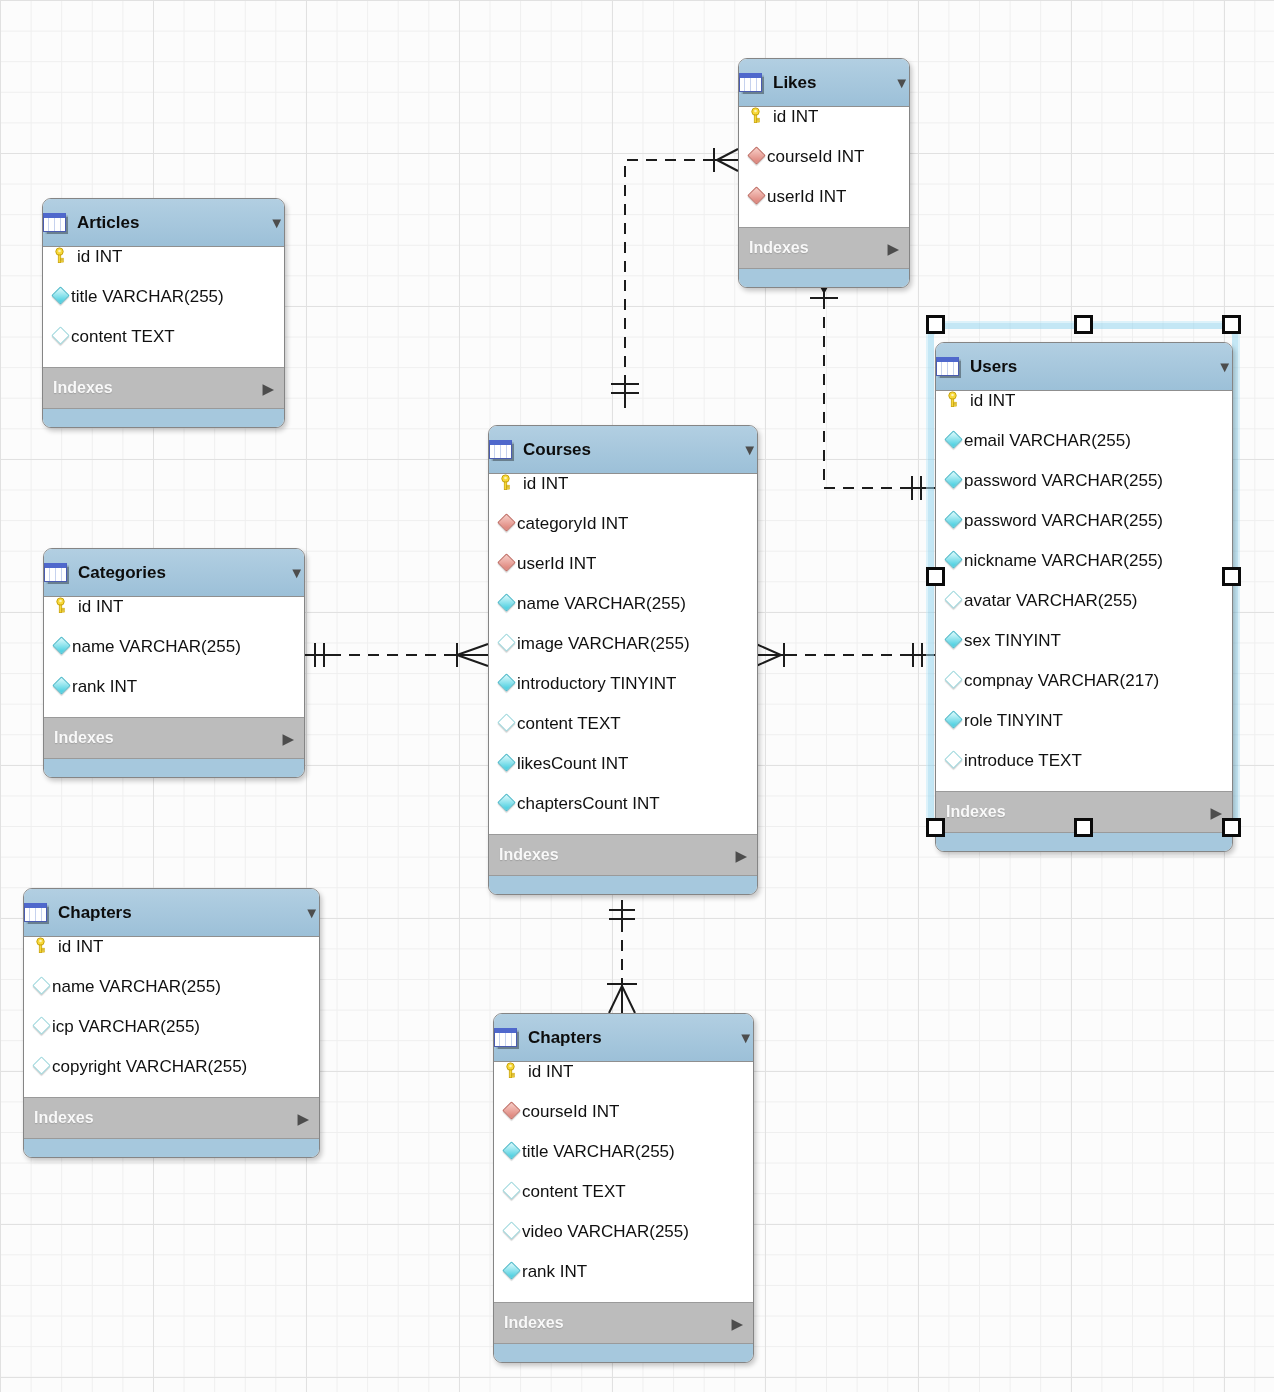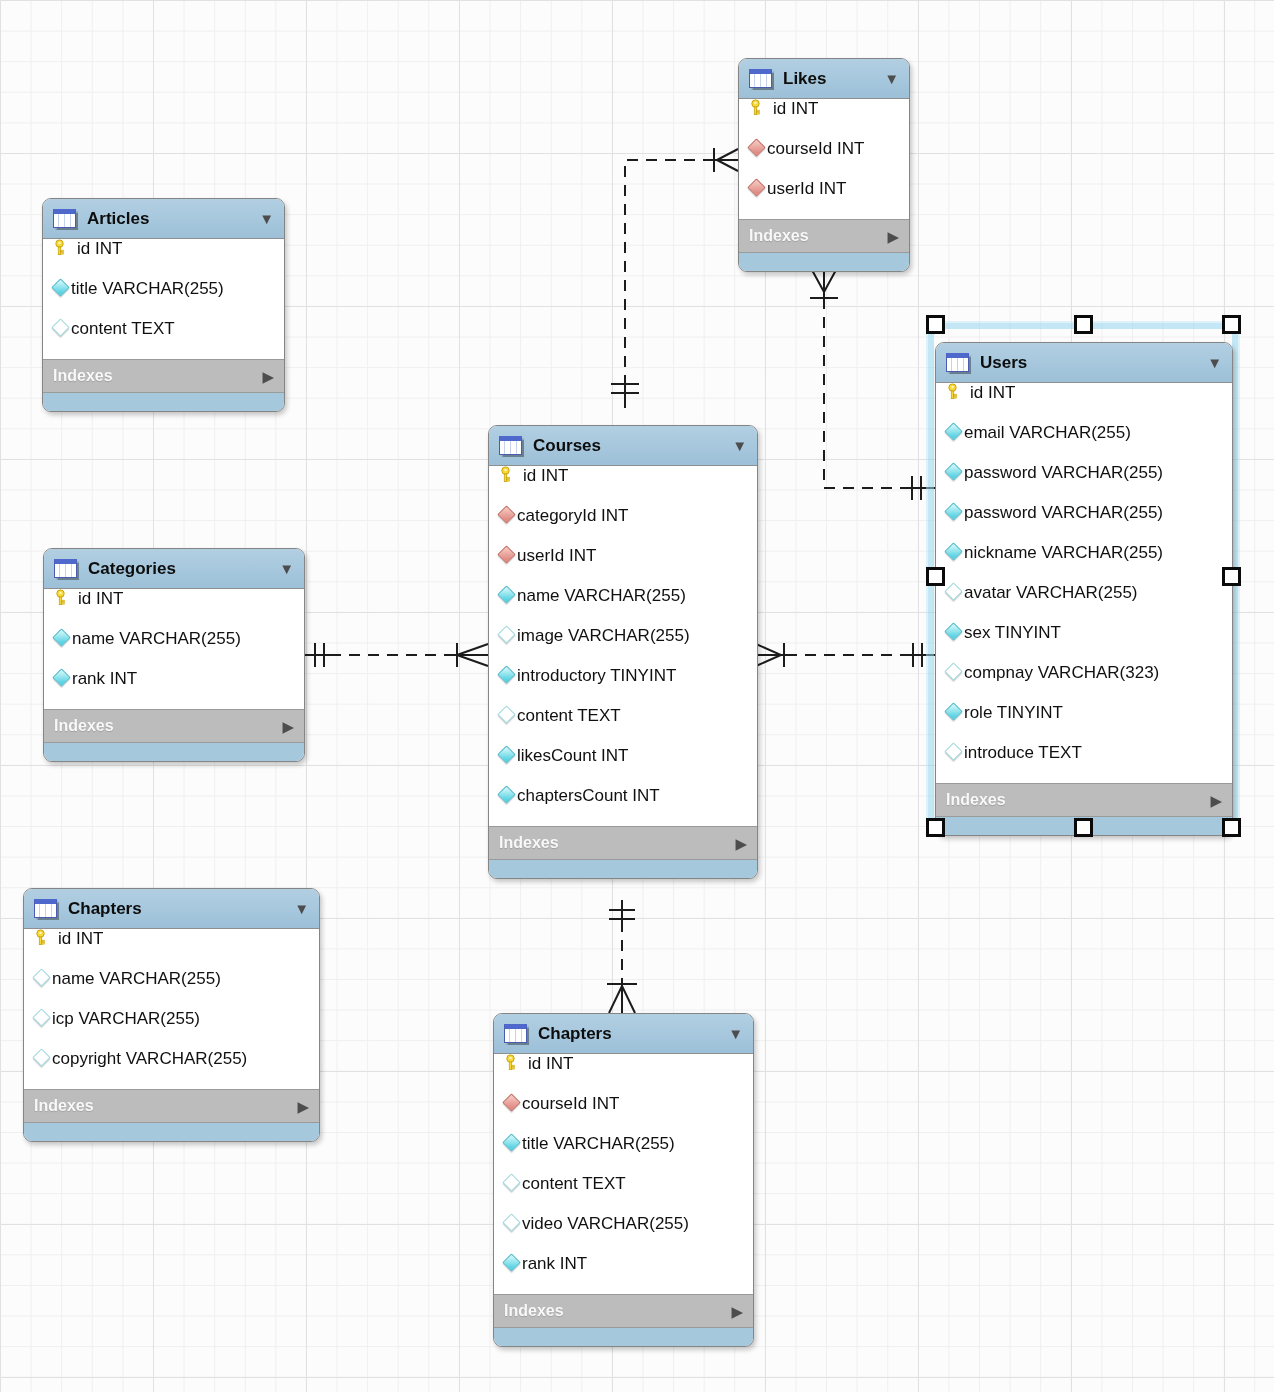--- a/index.html
+++ b/index.html
@@ -13,21 +13,21 @@
       linear-gradient(#efefef 1px, transparent 1px),
       linear-gradient(90deg,#efefef 1px, transparent 1px);
     background-size:153px 153px,153px 153px,30.6px 30.6px,30.6px 30.6px;
   }
   #rel-layer{position:absolute;left:0;top:0;width:1274px;height:1392px;}
   .table-card{
     position:absolute;background:#fff;border:1px solid #858585;border-radius:9px;
     box-shadow:2px 3px 5px rgba(0,0,0,0.22);
   }
   .tbl-header{
-    height:40px;display:flex;align-items:center;padding:0 10px;
+    height:48px;display:flex;align-items:center;padding:0 0;
     background:linear-gradient(#b2cfe2,#9cc0d8);
     border-bottom:1px solid #8f8f8f;border-radius:8px 8px 0 0;box-sizing:border-box;
   }
   .tbl-icon{
     position:relative;width:21px;height:13px;background:
       linear-gradient(90deg,#fff 0 4px,#c6d2ee 4px 5px,#fff 5px 10px,#c6d2ee 10px 11px,#fff 11px 16px,#c6d2ee 16px 17px,#fff 17px);
     border:1px solid #4a5cb0;border-top:5px solid #4f68cc;
     box-shadow:1.5px 1.5px 1px rgba(0,0,0,0.35);flex:none;
   }
   .tbl-title{font-size:17px;font-weight:bold;color:#0d0d0d;margin-left:11px;}
@@ -37,21 +37,21 @@
   .key{width:16px;height:17px;}
   .dia{
     width:11px;height:11px;transform:rotate(45deg);margin:2px 4px 2px 2px;
     border:1.5px solid;border-radius:1px;box-shadow:1px 1px 1px rgba(0,0,0,0.18);
   }
   .dia.cyan{background:linear-gradient(135deg,#c8f4f8 15%,#55d2e2 85%);border-color:#4cb9c9;}
   .dia.hollow{background:#fff;border-color:#a2d9de;}
   .dia.red{background:linear-gradient(135deg,#f4c3bc 15%,#e08a81 85%);border-color:#bf6a60;}
   .field-label{font-size:17px;color:#101010;white-space:nowrap;}
   .tbl-indexes{
-    height:34px;display:flex;align-items:center;padding:0 10px;
+    height:42px;display:flex;align-items:center;padding:0 10px;
     background:#bcbcbc;border-top:1px solid #9a9a9a;border-bottom:1px solid #9a9a9a;
     box-sizing:border-box;
   }
   .idx-label{font-size:16px;font-weight:bold;color:#f8f8f8;text-shadow:0 1px 1px rgba(0,0,0,0.15);}
   .idx-arrow{margin-left:auto;color:#4d4d4d;font-size:15px;line-height:1;cursor:pointer;}
   .tbl-footer{height:18px;background:#a6c8dd;border-radius:0 0 8px 8px;}
   .sel-outline{
     position:absolute;border:6px solid rgba(150,214,238,0.55);border-radius:13px;
     box-shadow:0 0 0 2px rgba(190,232,248,0.5);pointer-events:none;
   }
@@ -181,21 +181,21 @@
       <div class="tbl-row">
         <span class="icon dia hollow"></span>
         <span class="field-label">avatar VARCHAR(255)</span>
       </div>
       <div class="tbl-row">
         <span class="icon dia cyan"></span>
         <span class="field-label">sex TINYINT</span>
       </div>
       <div class="tbl-row">
         <span class="icon dia hollow"></span>
-        <span class="field-label">compnay VARCHAR(323)</span>
+        <span class="field-label">compnay VARCHAR(217)</span>
       </div>
       <div class="tbl-row">
         <span class="icon dia cyan"></span>
         <span class="field-label">role TINYINT</span>
       </div>
       <div class="tbl-row">
         <span class="icon dia hollow"></span>
         <span class="field-label">introduce TEXT</span>
       </div>
       <div class="tbl-indexes">

